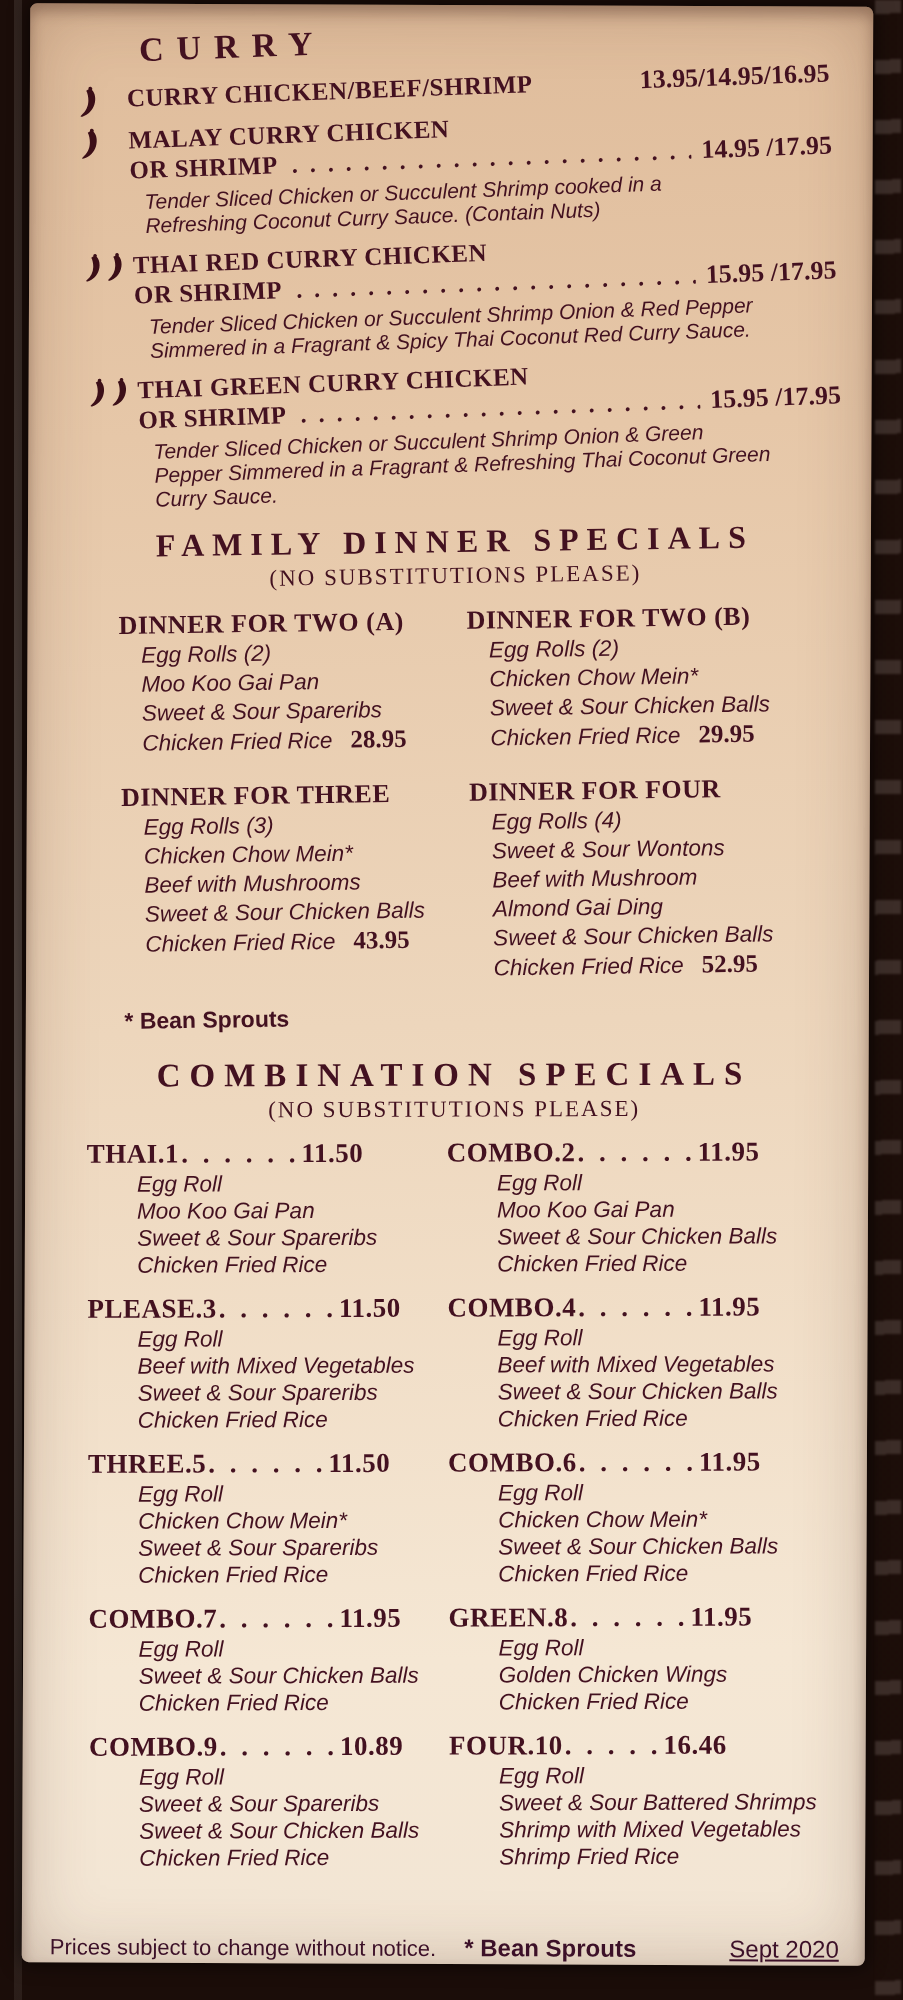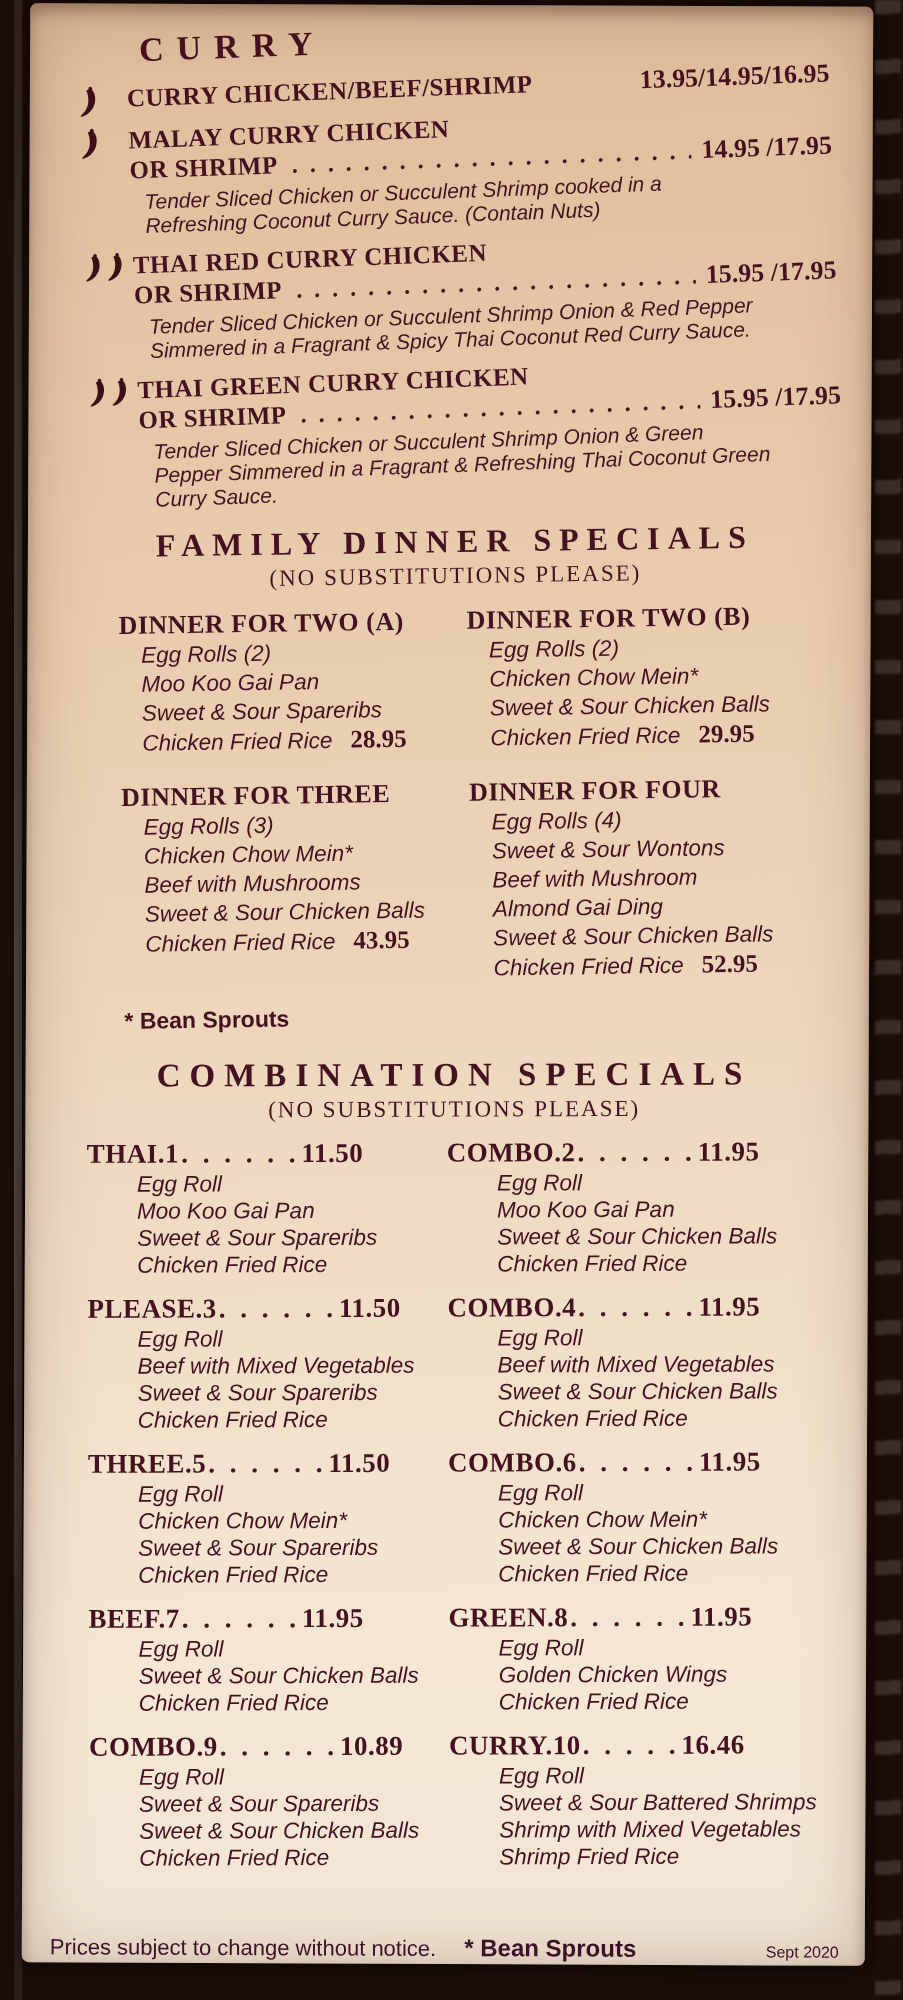--- a/index.html
+++ b/index.html
@@ -56,21 +56,21 @@
   .combo-head{font-size:27px;font-weight:600;letter-spacing:.5px;line-height:33px;white-space:nowrap;}
   .combo-dots{letter-spacing:4px;margin:0 2px;}
   .combo-items{font-family:"Liberation Sans",sans-serif;font-style:italic;font-size:22.5px;
           line-height:27px;margin-left:50px;}
 
   
   .footer{position:absolute;left:28px;right:26px;bottom:26px;display:flex;align-items:baseline;
           font-family:"Liberation Sans",sans-serif;color:#3c1028;}
   .f-notice{font-size:22px;}
   .f-note{font-size:24px;font-weight:bold;margin-left:28px;}
-  .f-date{font-size:16px;margin-left:auto;}
+  .f-date{font-size:24px;margin-left:auto;text-decoration:underline;}
 </style>
 </head>
 <body>
 
 <div class="photo">
   <div class="paper">
     <div class="content">
 
       <div class="curry tilt1">
         <div class="curry-heading">CURRY</div>
@@ -253,21 +253,21 @@
           <div>
             <div class="combo-head"><span>COMBO.6</span><span class="combo-dots">. . . . . .</span><span>11.95</span></div>
             <div class="combo-items">
               <div>Egg Roll</div>
               <div>Chicken Chow Mein*</div>
               <div>Sweet &amp; Sour Chicken Balls</div>
               <div>Chicken Fried Rice</div>
             </div>
           </div>
           <div>
-            <div class="combo-head"><span>BEEF.7</span><span class="combo-dots">. . . . . .</span><span>11.95</span></div>
+            <div class="combo-head"><span>COMBO.7</span><span class="combo-dots">. . . . . .</span><span>11.95</span></div>
             <div class="combo-items">
               <div>Egg Roll</div>
               <div>Sweet &amp; Sour Chicken Balls</div>
               <div>Chicken Fried Rice</div>
             </div>
           </div>
           <div>
             <div class="combo-head"><span>GREEN.8</span><span class="combo-dots">. . . . . .</span><span>11.95</span></div>
             <div class="combo-items">
               <div>Egg Roll</div>
@@ -278,21 +278,21 @@
           <div>
             <div class="combo-head"><span>COMBO.9</span><span class="combo-dots">. . . . . .</span><span>10.89</span></div>
             <div class="combo-items">
               <div>Egg Roll</div>
               <div>Sweet &amp; Sour Spareribs</div>
               <div>Sweet &amp; Sour Chicken Balls</div>
               <div>Chicken Fried Rice</div>
             </div>
           </div>
           <div>
-            <div class="combo-head"><span>CURRY.10</span><span class="combo-dots">. . . . .</span><span>16.46</span></div>
+            <div class="combo-head"><span>FOUR.10</span><span class="combo-dots">. . . . .</span><span>16.46</span></div>
             <div class="combo-items">
               <div>Egg Roll</div>
               <div>Sweet &amp; Sour Battered Shrimps</div>
               <div>Shrimp with Mixed Vegetables</div>
               <div>Shrimp Fried Rice</div>
             </div>
           </div>
         </div>
       </div>
 

